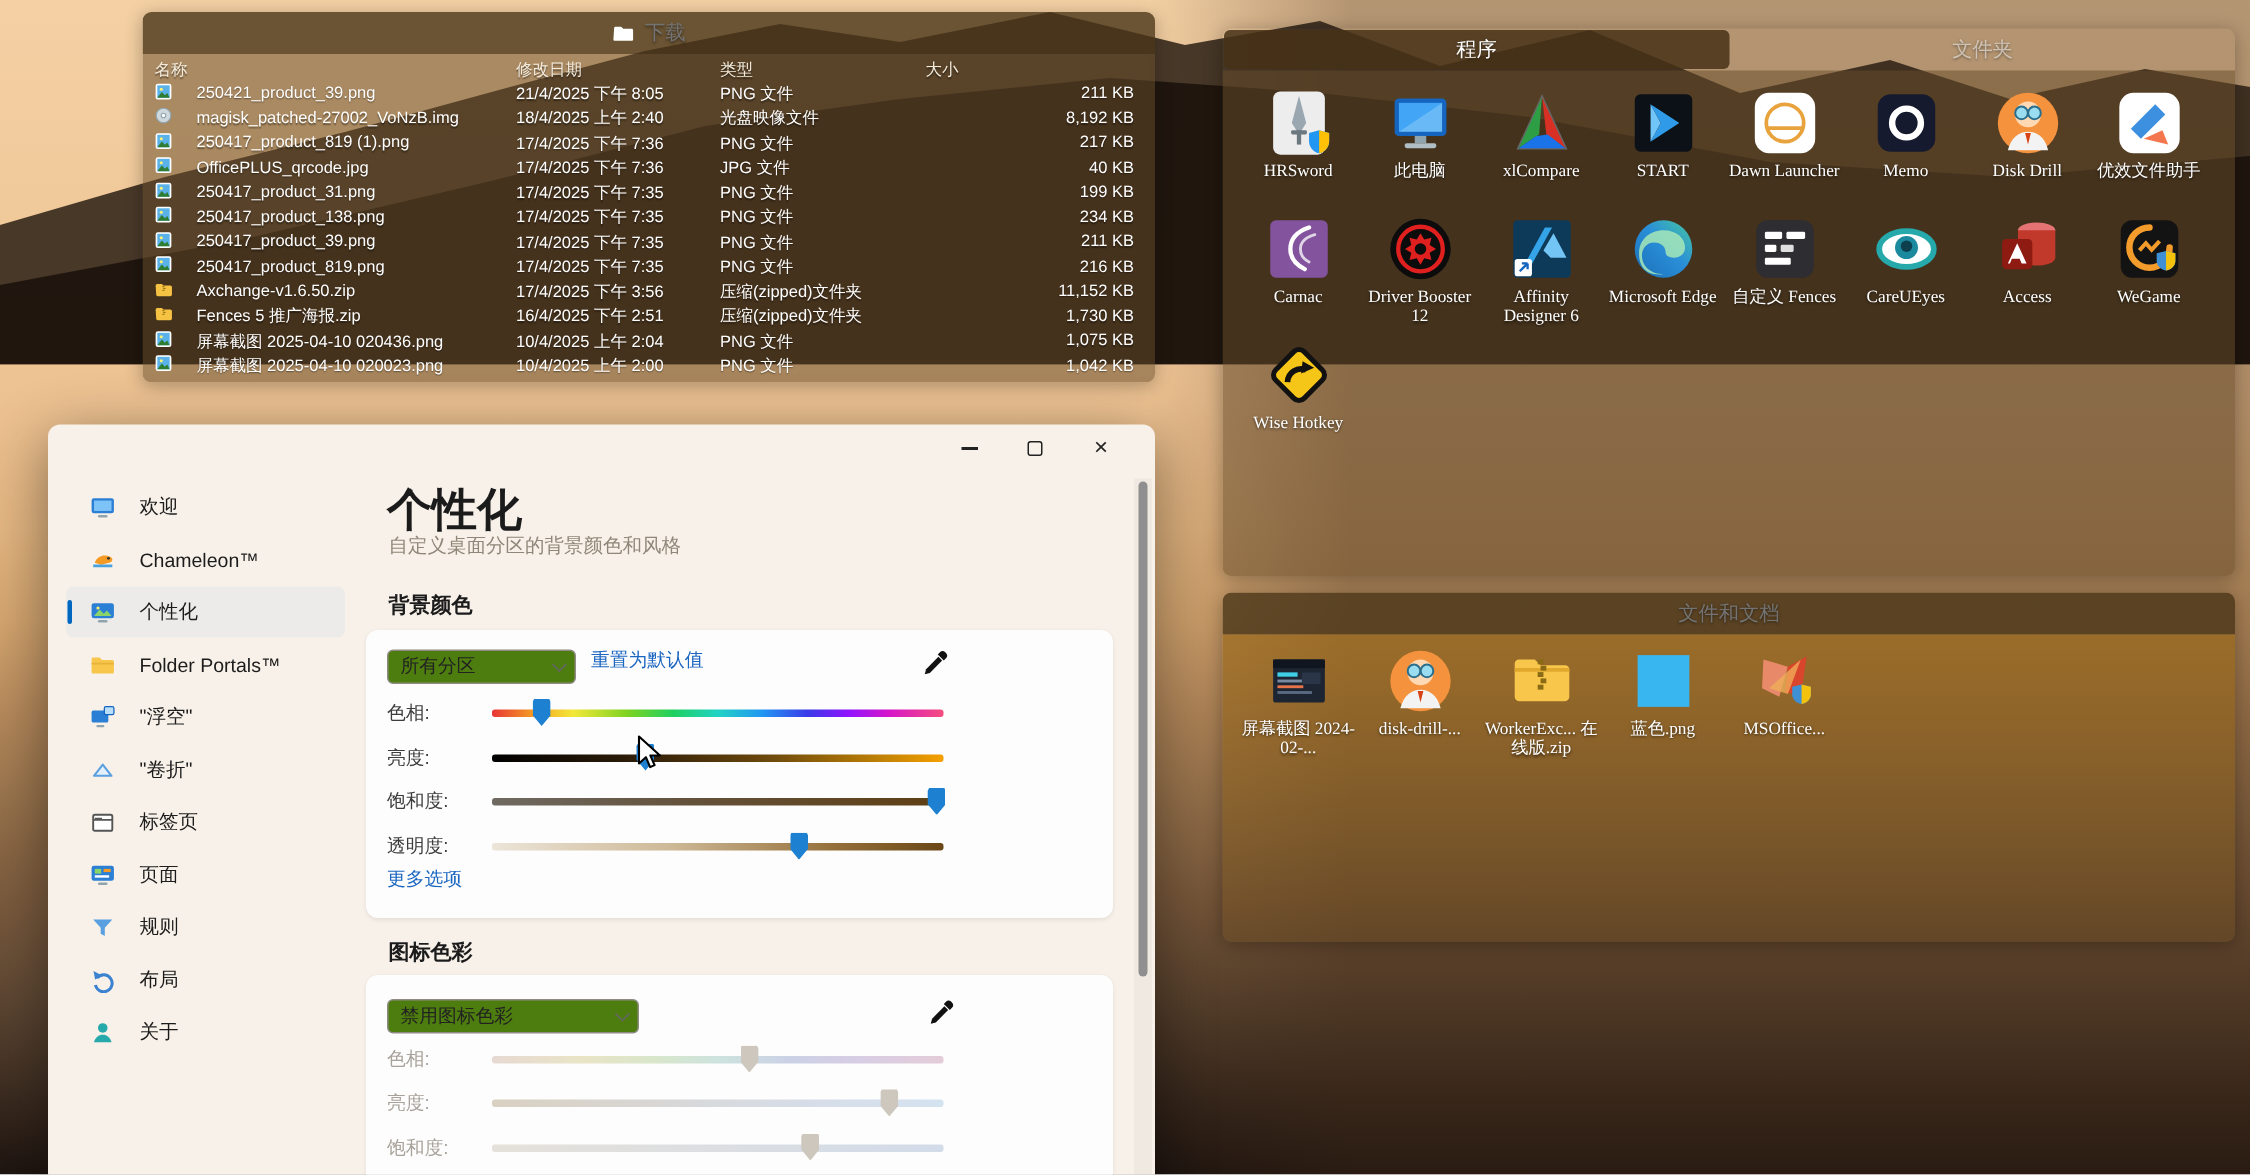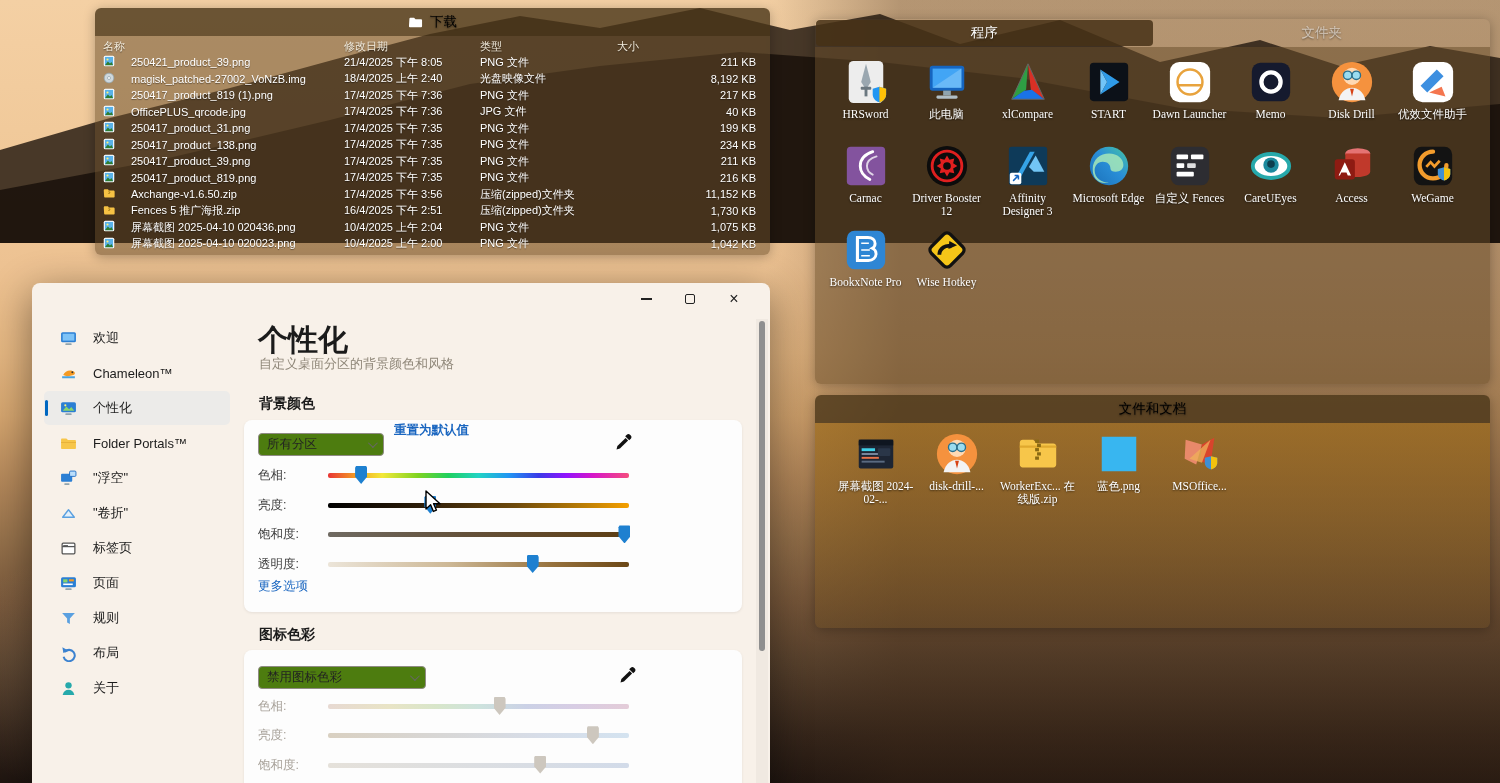--- a/index.html
+++ b/index.html
@@ -11,21 +11,21 @@
     background:
       radial-gradient(ellipse 620px 260px at 22% 86%, rgba(210,180,150,.28), transparent 65%),
       linear-gradient(90deg, rgba(0,0,0,0) 51%, rgba(62,40,22,.35) 60%),
       linear-gradient(180deg,#f4d0a4 0%,#f0c898 22%,#edc292 34%,#e4b681 45%,#d4a56f 53%,#b5895b 61%,#95714b 69%,#78583b 77%,#57412d 85%,#33241a 94%,#1f1510 100%);
   }
   .mountains { position:absolute; left:0; top:540; }
 
   
   .fence { position:absolute; border-radius:6px; overflow:hidden;
            box-shadow:0 2px 12px rgba(0,0,0,.28); }
-  .fence-titlebar { height:28px; background:rgba(73,52,24,.80); color:#000000;
+  .fence-titlebar { height:28px; background:rgba(73,52,24,.80); color:#737373;
      display:flex; align-items:center; justify-content:center; gap:7px;
      font-size:13.5px; text-shadow:0 1px 2px rgba(0,0,0,.5); }
   .fence-body { position:absolute; left:0; right:0; top:28px; bottom:0;
      background:rgba(104,77,43,.52); }
 
   
   .fence-downloads { left:95px; top:8px; width:675px; height:247px; }
   .dl-table { position:absolute; left:0; right:0; top:28px; bottom:0;
      background:rgba(104,77,43,.52); padding:2px 14px 0 8px;
      display:grid; grid-template-columns:241px 136px 137px 1fr;
@@ -51,21 +51,21 @@
      display:flex; flex-direction:column; align-items:center; }
   .icon-cell .glyph { width:46px; height:46px; }
   .icon-cell .glyph svg { width:46px; height:46px; }
   .icon-label { margin-top:3px; font-size:11.5px; line-height:13px; color:#fff;
      text-align:center; text-shadow:0 1px 2px rgba(0,0,0,.65);
      max-height:27px; overflow:hidden; width:80px;font-family:Liberation Serif, serif; }
 
   
   .fence-files { left:815px; top:395px; width:675px; height:233px; }
   .fence-files .fence-body { background:linear-gradient(180deg, rgba(153,103,22,.66), rgba(110,78,35,.42)); }
-  .files-grid { position:absolute; left:0; right:0; top:28px; bottom:0; padding:8px 0 0 20px;
+  .files-grid { position:absolute; left:0; right:0; top:28px; bottom:0; padding:8px 0 0 10px;
      display:flex; flex-wrap:wrap; align-content:flex-start; }
 
   
   .win { position:absolute; left:32px; top:283px; width:738px; height:520px;
      background:#f8f1e9; border-radius:8px 8px 0 0;
      box-shadow:0 10px 40px rgba(0,0,0,.45); overflow:hidden; }
   .win-titlebar { position:absolute; top:0; left:0; right:0; height:34px; }
   .win-controls { position:absolute; top:0; right:14px; height:32px; display:flex; }
   .win-btn { width:44px; height:32px; display:flex; align-items:center; justify-content:center;
      color:#222; }
@@ -420,21 +420,21 @@
         <div class="icon-label">Driver Booster 12</div>
       </div>
       <div class="icon-cell">
         <div class="glyph"><svg viewBox="0 0 48 48">
             <rect x="4" y="4" width="40" height="40" rx="3" fill="#0e3a59"></rect>
             <path d="M9 40L26 9h5L14 40z" fill="#35a3e8"></path>
             <path d="M25 25l7-12 9 17H30z" fill="#72c5f5"></path>
             <rect x="5" y="31" width="12" height="12" rx="2" fill="#fff"></rect>
             <path d="M8.5 39.5l5.5-5.5m0 0h-4m4 0v4" stroke="#1565c0" stroke-width="1.6" fill="none"></path>
           </svg></div>
-        <div class="icon-label">Affinity Designer 3</div>
+        <div class="icon-label">Affinity Designer 6</div>
       </div>
       <div class="icon-cell">
         <div class="glyph"><svg viewBox="0 0 48 48">
             <defs>
               <linearGradient id="egA" x1="0" y1="1" x2="1" y2="0">
                 <stop offset="0" stop-color="#1a6fb8"></stop>
                 <stop offset=".55" stop-color="#2a8fd8"></stop>
                 <stop offset="1" stop-color="#47c8a0"></stop>
               </linearGradient>
             </defs>
@@ -476,29 +476,20 @@
             <rect x="4" y="4" width="40" height="40" rx="8" fill="#131313"></rect>
             <path d="M24 9a14 14 0 1 0 14 14" fill="none" stroke="#f39c2c" stroke-width="4.5" stroke-linecap="round"></path>
             <path d="M17 25l4.5-5 4 4.5 5.5-6" fill="none" stroke="#f39c2c" stroke-width="2.8"></path>
             <path d="M29 27l6.5-1.6 6.5 1.6v5.4c0 4-4.3 6.6-6.5 6.6s-6.5-2.6-6.5-6.6z" fill="#3f8fd4"></path>
             <path d="M35.5 25.4l6.5 1.6v5.4c0 4-4.3 6.6-6.5 6.6z" fill="#f4c20d"></path>
           </svg></div>
         <div class="icon-label">WeGame</div>
       </div>
       <div class="icon-cell">
         <div class="glyph"><svg viewBox="0 0 48 48">
-            <rect x="4" y="4" width="40" height="40" rx="8" fill="#2e86d4"></rect>
-            <path d="M15 11h11c4.5 0 7.5 2.6 7.5 6.2 0 2.2-1.1 4-2.9 5 2.4 1 3.9 3 3.9 5.6 0 4-3.2 7.2-8 7.2H15z" fill="none" stroke="#fff" stroke-width="3"></path>
-            <path d="M15 11v24" stroke="#fff" stroke-width="3"></path>
-            <path d="M19 17h8M19 24h9M19 30h9" stroke="#fff" stroke-width="1.7"></path>
-          </svg></div>
-        <div class="icon-label">BookxNote Pro</div>
-      </div>
-      <div class="icon-cell">
-        <div class="glyph"><svg viewBox="0 0 48 48">
             <rect x="10" y="10" width="28" height="28" rx="5" transform="rotate(45 24 24)" fill="#f5c518" stroke="#111" stroke-width="3.5"></rect>
             <path d="M16 29a9.5 9.5 0 0 1 13-8.6" fill="none" stroke="#111" stroke-width="4"></path>
             <path d="M26.5 14.5l8 4.5-9 4z" fill="#111"></path>
           </svg></div>
         <div class="icon-label">Wise Hotkey</div>
       </div>
     </div>
 </div>
 
 <div class="fence fence-files">
@@ -691,21 +682,21 @@
     <div class="page-title">个性化</div>
     <div class="page-sub">自定义桌面分区的背景颜色和风格</div>
 
     <div class="sec-head sec-bg">背景颜色</div>
 
     <div class="card card1">
       <div class="select" style="left:14px; top:13px; width:126px;">
         <span>所有分区</span>
         <span class="chev"></span>
       </div>
-      <div class="link" style="left:150px; top:2px;font-weight:bold;">重置为默认值</div>
+      <div class="link" style="left:150px; top:12px;">重置为默认值</div>
       <svg class="dropper" style="left:370px; top:12px;" viewBox="0 0 20 20">
           <path d="M2.5 17.5l.9-3.4 8.2-8.2 2.5 2.5-8.2 8.2z" fill="#111"></path>
           <path d="M11.2 4.3l1.6-1.6c.9-.9 2.3-.9 3.2 0l.8.8c.9.9.9 2.3 0 3.2l-1.6 1.6z" fill="#111"></path>
         </svg>
 
       <div>
 
       <div class="slider-row" style="top: 46px;">
             <span class="slider-label">色相:</span>
             <div class="slider-track track-hue">

